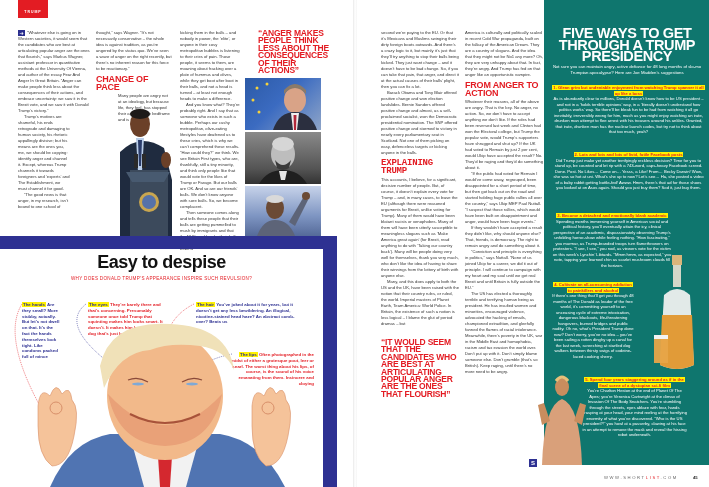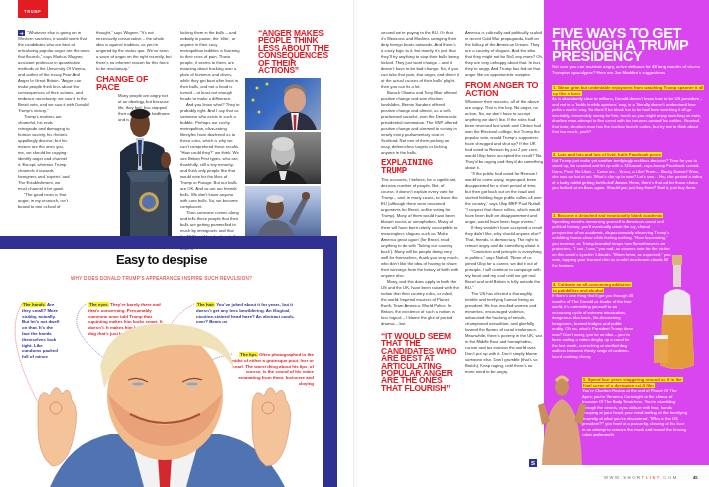--- a/index.html
+++ b/index.html
@@ -26,32 +26,32 @@
 
   .photo { position: absolute; overflow: hidden; }
   .photo-obama { left: 120px; top: 100px; width: 52px; height: 136px; }
   .photo-farage { left: 245px; top: 78px; width: 76px; height: 52px; background: linear-gradient(135deg,#2c5aa6 0%,#3b6bc1 45%,#8fa5c8 100%); }
   .photo-lenin { left: 245px; top: 132px; width: 76px; height: 52px; background: linear-gradient(180deg,#8a8a8a,#555 70%,#333); }
   .photo-mandela { left: 245px; top: 186px; width: 76px; height: 50px; background: linear-gradient(180deg,#c7d3ea,#7e95c2 60%,#556a99); }
 
   .feature { position: absolute; left: 0; top: 236px; width: 354px; height: 251px; }
   .feature-frame-top { position: absolute; left: 0; top: 0; width: 337px; height: 13px; background: #2e3192; }
   .feature-frame-right { position: absolute; left: 323px; top: 0; width: 14px; height: 251px; background: #2e3192; }
-  .feature-title { position: absolute; left: 0; top: 16px; width: 323px; text-align: center; font-weight: 900; font-size: 13px; color: #111; letter-spacing: -0.5px; }
+  .feature-title { position: absolute; left: 0; top: 16px; width: 323px; text-align: center; font-weight: 900; font-size: 18px; color: #111; letter-spacing: -0.5px; }
   .feature-sub { position: absolute; left: 0; top: 40px; width: 323px; text-align: center; font-size: 4.6px; color: #e31c23; letter-spacing: 0.3px; }
 
   .annot { position: absolute; font-size: 4.4px; line-height: 5.8px; font-weight: bold; }
   .annot .hl { background: #fff200; color: #2e3192; padding: 0 1px; }
   .annot.blue { color: #2e3192; }
   .annot.red { color: #e31c23; }
 
   .credit-vert { position: absolute; left: 342px; top: 240px; width: 6px; height: 240px; }
   .credit-vert span { position: absolute; left: -116px; top: 116px; width: 240px; transform: rotate(-90deg); font-size: 2.4px; color: #888; white-space: nowrap; text-align: center; }
 
-  .red-panel { position: absolute; left: 544px; top: 0; width: 165px; height: 465px; background: #d946ef; }
+  .red-panel { position: absolute; left: 544px; top: 0; width: 165px; height: 465px; background: #0f766e; text-align: center; }
   .red-panel .title { position: absolute; left: 8px; top: 28px; width: 150px; color: #fff; font-weight: 900; font-size: 14.5px; line-height: 11.5px; letter-spacing: -0.4px; text-transform: uppercase; }
   .red-panel .intro { position: absolute; left: 8px; top: 64px; width: 150px; color: #fff; font-size: 4.3px; line-height: 5.7px; }
   .tip { position: absolute; left: 8px; width: 153px; color: #fff; font-size: 4.2px; line-height: 5.5px; }
   .tip .tip-head { display: inline; background: #fff200; color: #e31c23; font-weight: bold; padding: 0 1px; box-decoration-break: clone; -webkit-box-decoration-break: clone; }
   .tip .tip-body { display: block; }
 
   .footer-url { position: absolute; left: 604px; top: 475px; font-size: 4.2px; color: #666; letter-spacing: 1.6px; }
   .footer-url .accent { color: #e31c23; }
   .page-num { position: absolute; left: 693px; top: 475px; font-size: 4.2px; color: #333; font-weight: bold; }
 
@@ -193,21 +193,21 @@
 <div class="gutter"></div>
 
 <div class="page-right">
 
   <div class="col body-text" style="left:24px; top:30px; width:78px;">
     <p class="first">second we’re paying to the EU. Or that it’s Mexicans and Muslims swinging their dirty foreign boots outwards. And there’s a crazy logic to it, but mainly it’s just that they’ll try anything to stop their balls being kicked. They just want change – and it doesn’t have to be bad change. So, if you can take that pain, that anger, and direct it at the actual causes of their balls’ plight, then you can fix a lot.</p>
     <p>Barack Obama and Tony Blair offered positive change and won election landslides. Bernie Sanders offered positive change and almost, as a self-proclaimed socialist, won the Democratic presidential nomination. The SNP offered positive change and stormed to victory in nearly every parliamentary seat in Scotland. Not one of them picking on easy, defenceless targets or kicking anyone in the balls.</p>
     <div class="subhead" style="width:50px;font-family:Liberation Mono, monospace;">EXPLAINING TRUMP</div>
     <p class="first">This accounts, I believe, for a significant, decisive number of people. But, of course, it doesn’t explain every vote for Trump – and, in many cases, to leave the EU (although there were reasoned arguments for Brexit, unlike voting for Trump). Many of them would have been blatant racists or xenophobes. Many of them will have been utterly susceptible to meaningless slogans such as ‘Make America great again’ (for Brexit, read anything to do with ‘Taking our country back’). Many will be people doing very well for themselves, thank you very much, who don’t like the idea of having to share their winnings from the lottery of birth with anyone else.</p>
     <p>Many, and this does apply to both the US and the UK, have been raised with the notion that their country rules, or ruled, the world. Imperial masters of Planet Earth, Team America: World Police. In Britain, the existence of such a notion is less logical – I blame the glut of period dramas – but</p>
-    <div class="pullquote" style="margin-top:6px; width:78px;">“IT WOULD SEEM THAT THE CANDIDATES WHO ARE BEST AT ARTICULATING POPULAR ANGER ARE THE ONES THAT FLOURISH”</div>
+    <div class="pullquote" style="margin-top:12px; width:78px;">“IT WOULD SEEM THAT THE CANDIDATES WHO ARE BEST AT ARTICULATING POPULAR ANGER ARE THE ONES THAT FLOURISH”</div>
   </div>
 
   <div class="col body-text" style="left:108px; top:30px; width:78px;">
     <p class="first">America is culturally and politically scaled in recent Cold War propaganda, built on the fallacy of the American Dream. They are a country of slogans. And the idea that they might not be No1 any more? Oh, they are very unhappy about that. In fact, they’re angry. And Trump has fed on that anger like an opportunistic vampire.</p>
     <div class="subhead">FROM ANGER TO ACTION</div>
     <p class="first">Whatever their reasons, all of the above are angry. That is the key. No anger, no action. So, we don’t have to accept anything we don’t like. If the roles had been reversed last week and Clinton had won the Electoral college, but Trump the popular vote, would Trump’s supporters have shrugged and shut up? If the UK had voted to Remain by just 2 per cent, would Ukip have accepted the result? No. They’d be raging and they’d do something about it.</p>
     <p>“If the public had voted for Remain I would’ve come away, regrouped, been disappointed for a short period of time, but then got back out on the road and started holding huge public rallies all over the country,” says Ukip MEP Paul Nuttall. “I suspect that those rallies, which would have been built on disappointment and anger, would have been huge events.”</p>
     <p>If they wouldn’t have accepted a result they didn’t like, why should anyone else? That, friends, is democracy. The right to remain angry and do something about it.</p>
     <p>“Conviction and principle is everything in politics,” says Nuttall. “None of us joined Ukip for a career, we did it out of principle. I will continue to campaign with my heart and my soul until we get real Brexit and until Britain is fully outside the EU.”</p>
     <p>The US has elected a thoroughly terrible and terrifying human being as president. He has insulted women and minorities, encouraged violence, advocated the hacking of emails, championed extradition, and gleefully fanned the flames of racial intolerance. Meanwhile, there’s poverty in the UK, war in the Middle East and homophobia, racism and tax evasion the world over. Don’t put up with it. Don’t simply blame someone else. Don’t grumble (that’s so British). Keep raging, until there’s no more need to be angry.</p>

